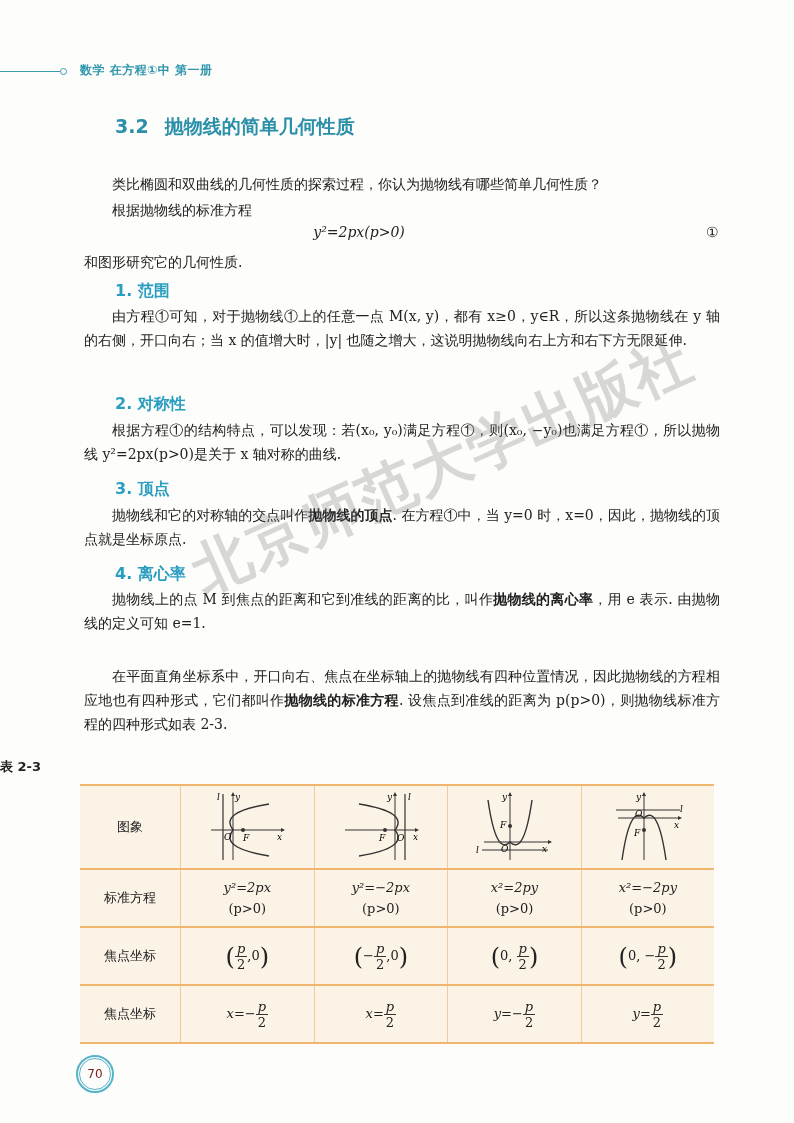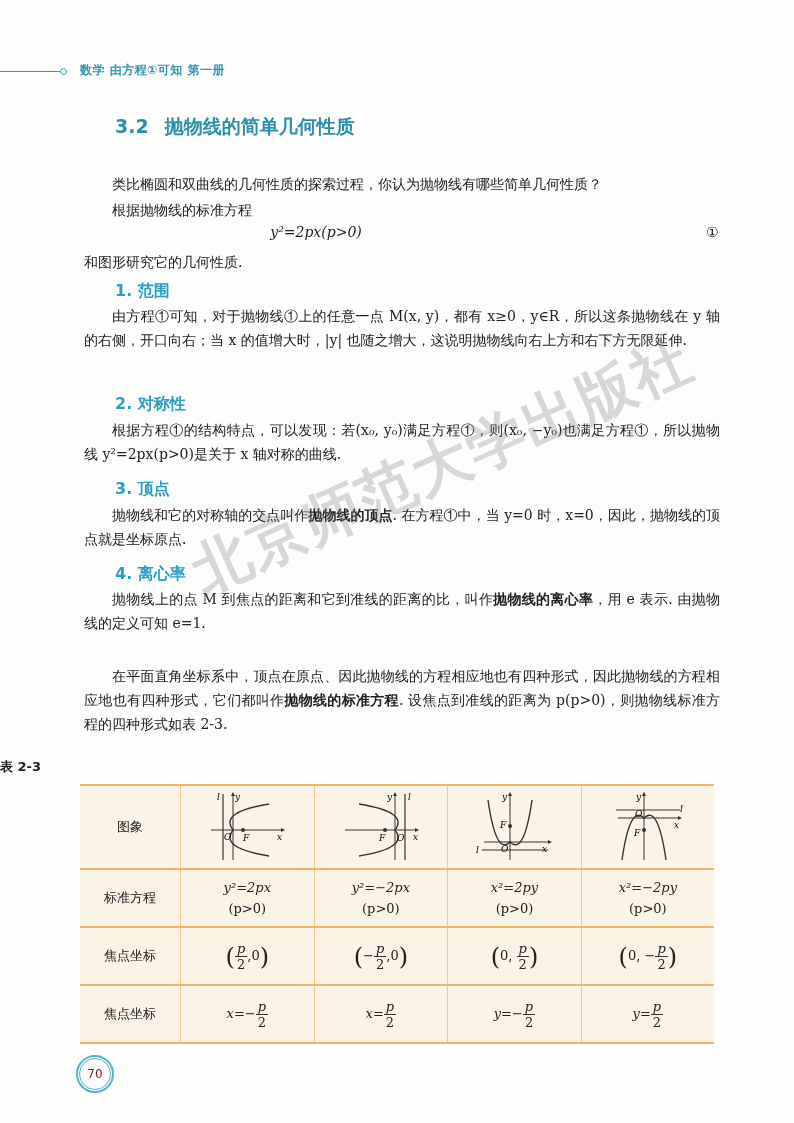--- a/index.html
+++ b/index.html
@@ -6,21 +6,21 @@
   body { width:794px; height:1123px; background:#fdfdfb; position:relative; overflow:hidden;
          font-family:"DejaVu Serif","Liberation Serif",serif; color:#222; }
   .header-line { position:absolute; left:0; top:71px; width:62px; height:1px; background:#3a9bb0; }
   .header-dot { position:absolute; left:60px; top:68px; width:5px; height:5px; border:1px solid #3a9bb0; border-radius:50%; background:#fff; }
   .header-text { position:absolute; left:80px; top:62px; font-family:"DejaVu Sans","Liberation Sans",sans-serif; font-weight:bold; font-size:12px; color:#2f96ad; letter-spacing:0.5px; }
   .section-title { position:absolute; left:115px; top:114px; font-family:"DejaVu Sans","Liberation Sans",sans-serif; font-weight:bold; font-size:19px; color:#2a8fa8; }
   .section-title .num { margin-right:16px; }
   .p { position:absolute; left:84px; width:636px; font-size:14px; line-height:24px; text-align:justify; }
   .indent { text-indent:28px; }
   .sub { position:absolute; left:115px; font-family:"DejaVu Sans","Liberation Sans",sans-serif; font-weight:bold; font-size:16px; color:#2a9ec0; }
-  .eq { position:absolute; left:0; width:632px; text-align:center; font-size:14px; font-style:italic; }
+  .eq { position:absolute; left:0; width:632px; text-align:center; font-size:14px; font-style:italic;padding-left:43px; }
   .eqnum { position:absolute; left:706px; font-size:14px; }
   .watermark { position:absolute; left:180px; top:540px; font-family:"DejaVu Serif","Liberation Serif",serif; font-size:58px; color:rgba(120,120,120,0.28); transform:rotate(-24deg); transform-origin:left top; white-space:nowrap; font-weight:bold; letter-spacing:2px; pointer-events:none; }
   .caption { position:absolute; left:0; width:794px; top:758px; text-align:left; font-weight:bold; font-size:13px; font-family:"DejaVu Sans","Liberation Sans",sans-serif; }
   table.tbl { position:absolute; left:80px; top:784px; width:634px; border-collapse:collapse; background:#fbf3e6; }
   table.tbl td { border-top:2px solid #f0b56f; border-bottom:2px solid #f0b56f; border-left:1px solid #f3c995; border-right:1px solid #f3c995; text-align:center; font-size:13px; padding:0; }
   table.tbl td:first-child { border-left:none; width:100px; }
   table.tbl td:last-child { border-right:none; }
   table.tbl tr.r1 td { height:82px; }
   table.tbl tr.r2 td { height:56px; }
   table.tbl tr.r3 td { height:56px; }
@@ -32,21 +32,21 @@
   .paren { font-size:24px; vertical-align:middle; font-style:normal; }
   .page-num { position:absolute; left:76px; top:1055px; width:38px; height:38px; border-radius:50%; border:2px solid #55b3c8; box-sizing:border-box; display:flex; align-items:center; justify-content:center; }
   .page-num-inner { width:30px; height:30px; border-radius:50%; border:1px solid #55b3c8; display:flex; align-items:center; justify-content:center; font-family:"DejaVu Sans","Liberation Sans",sans-serif; font-size:12px; color:#7f1d1d; }
   b { font-weight:bold; }
 </style>
 </head>
 <body>
 
 <div class="header-line"></div>
 <div class="header-dot"></div>
-<div class="header-text">数学 由方程①可知 第一册</div>
+<div class="header-text">数学 在方程①中 第一册</div>
 
 <div class="section-title">
   <span class="num">3.2</span><span>抛物线的简单几何性质</span>
 </div>
 
 <div class="p indent" style="top:172px;">类比椭圆和双曲线的几何性质的探索过程，你认为抛物线有哪些简单几何性质？</div>
 <div class="p indent" style="top:198px;">根据抛物线的标准方程</div>
 <div class="eq" style="top:224px;">y²=2px(p&gt;0)</div>
 <div class="eqnum" style="top:224px;">①</div>
 <div class="p" style="top:250px;">和图形研究它的几何性质.</div>
@@ -56,21 +56,21 @@
 
 <div class="sub" style="top:394px;">2. 对称性</div>
 <div class="p indent" style="top:418px;">根据方程①的结构特点，可以发现：若(x₀, y₀)满足方程①，则(x₀, −y₀)也满足方程①，所以抛物线 y²=2px(p&gt;0)是关于 x 轴对称的曲线.</div>
 
 <div class="sub" style="top:479px;">3. 顶点</div>
 <div class="p indent" style="top:503px;"><span>抛物线和它的对称轴的交点叫作</span><b>抛物线的顶点</b><span>. 在方程①中，当 y=0 时，x=0，因此，抛物线的顶点就是坐标原点.</span></div>
 
 <div class="sub" style="top:564px;">4. 离心率</div>
 <div class="p indent" style="top:587px;"><span>抛物线上的点 M 到焦点的距离和它到准线的距离的比，叫作</span><b>抛物线的离心率</b><span>，用 e 表示. 由抛物线的定义可知 e=1.</span></div>
 
-<div class="p indent" style="top:664px;"><span>在平面直角坐标系中，顶点在原点、因此抛物线的方程相应地也有四种形式，因此抛物线的方程相应地也有四种形式，它们都叫作</span><b>抛物线的标准方程</b><span>. 设焦点到准线的距离为 p(p&gt;0)，则抛物线标准方程的四种形式如表 2-3.</span></div>
+<div class="p indent" style="top:664px;"><span>在平面直角坐标系中，开口向右、焦点在坐标轴上的抛物线有四种位置情况，因此抛物线的方程相应地也有四种形式，它们都叫作</span><b>抛物线的标准方程</b><span>. 设焦点到准线的距离为 p(p&gt;0)，则抛物线标准方程的四种形式如表 2-3.</span></div>
 
 <div class="caption">表 2-3</div>
 
 <table class="tbl">
   <tbody>
       <tr class="r1">
     <td>图象</td>
     <td>
       <svg width="80" height="72" viewBox="0 0 80 72">
         <line x1="4" y1="40" x2="74" y2="40" stroke="#333" stroke-width="1"></line>

